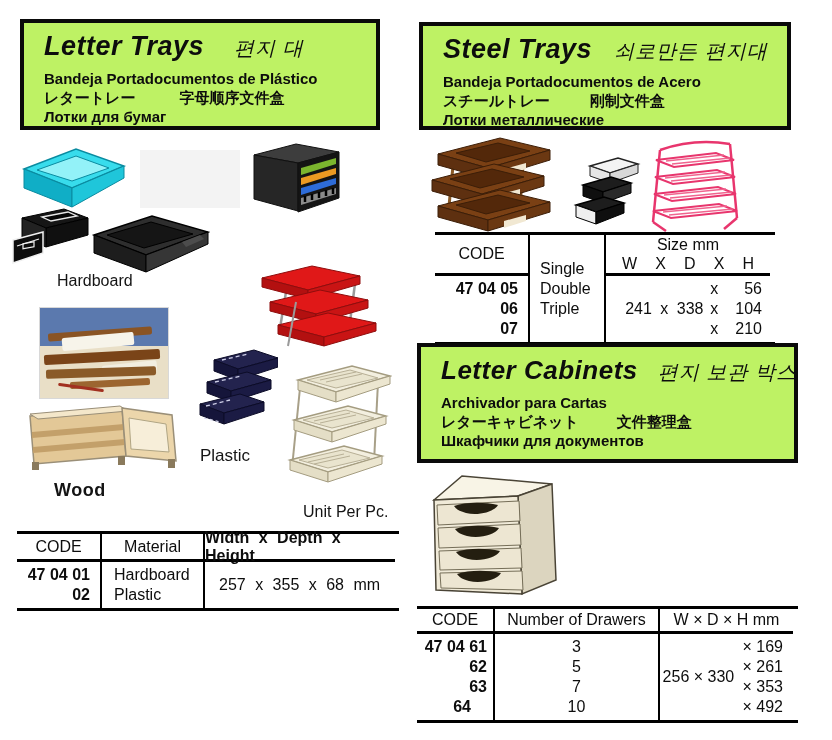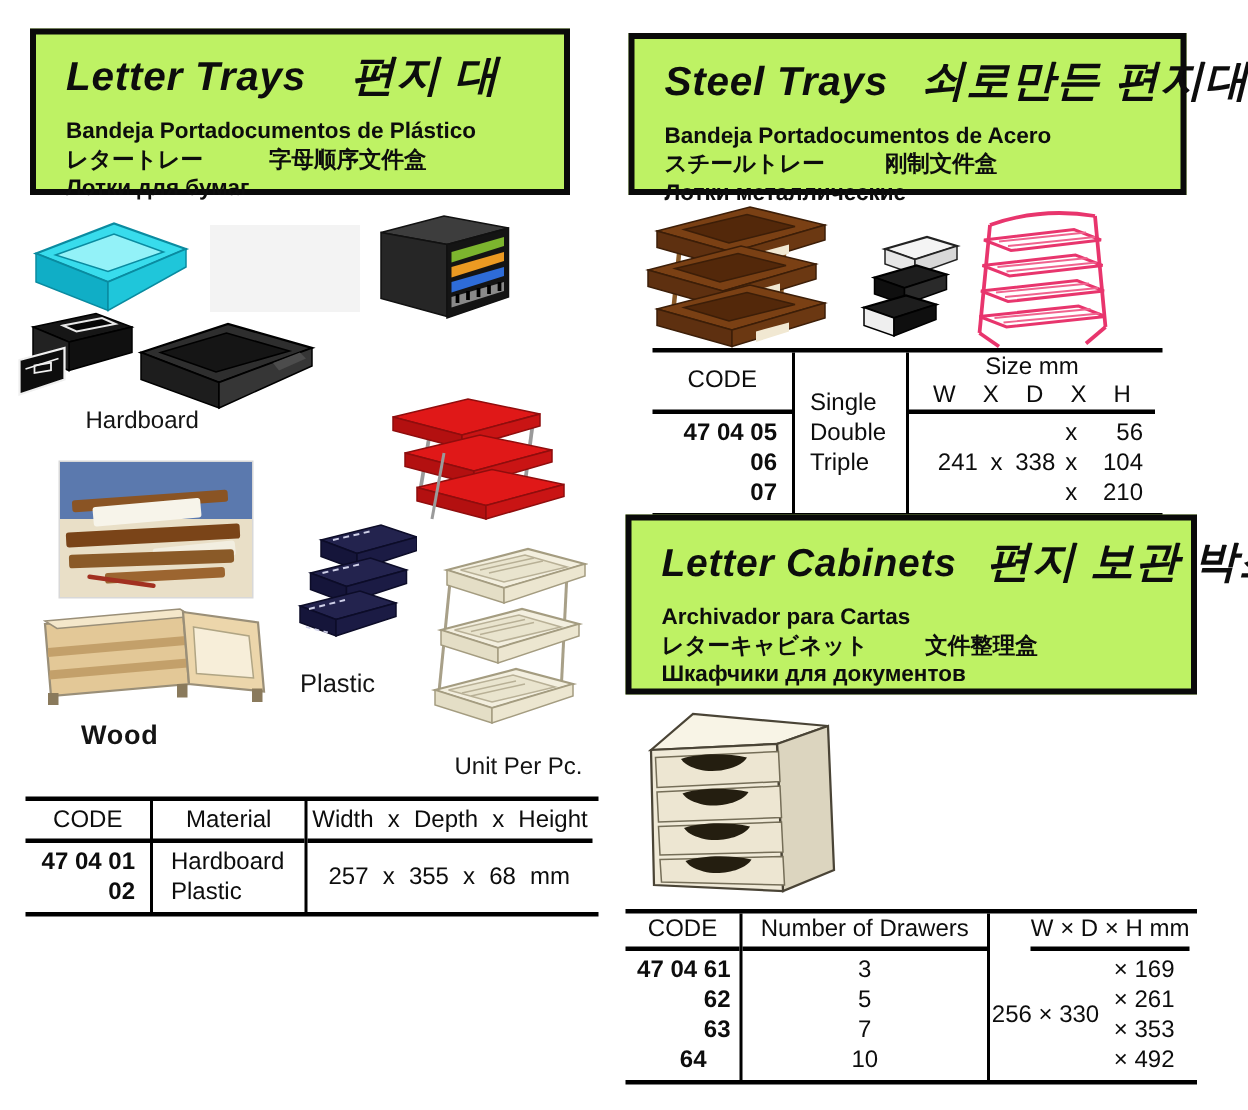--- a/index.html
+++ b/index.html
@@ -3,21 +3,21 @@
 <meta charset="utf-8">
 <style>
   html,body{margin:0;padding:0;background:#ffffff;}
   body{width:832px;height:740px;position:relative;font-family:"Liberation Sans",sans-serif;color:#0d0d0d;overflow:hidden;}
   .abs{position:absolute;}
 
   
   .cyan-box{position:absolute;background:#bef264;border:4px solid #0a0a0a;box-sizing:border-box;padding:8px 10px 0 20px;}
   .box-title{display:flex;align-items:baseline;white-space:nowrap;}
   .t-en{font-style:italic;font-weight:700;font-size:27px;letter-spacing:.5px;}
-  .t-ko{font-style:italic;font-weight:700;font-size:29px;margin-left:30px;letter-spacing:1px;}
+  .t-ko{font-style:italic;font-weight:400;font-size:20px;margin-left:30px;letter-spacing:1px;}
   .box-sub{margin-top:7px;font-weight:700;font-size:15px;line-height:19px;white-space:nowrap;}
   .sub-split{display:flex;column-gap:44px;text-align:center;}
 
   
   .cat-table{position:absolute;display:flex;border-top:3px solid #000;border-bottom:3px solid #000;box-sizing:border-box;font-size:16px;background:#fff;}
   .cat-col{display:flex;flex-direction:column;box-sizing:border-box;}
   .cat-col + .cat-col{border-left:2px solid #000;}
   .th{border-bottom:3px solid #000;display:flex;flex-direction:column;align-items:center;justify-content:center;box-sizing:border-box;font-size:16px;}
   .tb{display:flex;flex-direction:column;justify-content:center;padding:3px 0;flex:1;}
   .cell{height:20px;line-height:20px;}
@@ -231,21 +231,21 @@
     </div>
   </div>
   <div class="cat-col" style="width:103px;">
     <div class="th" style="height:28px;">Material</div>
     <div class="tb">
       <div class="cell left-cell">Hardboard</div>
       <div class="cell left-cell">Plastic</div>
     </div>
   </div>
   <div class="cat-col" style="width:192px;">
-    <div class="th" style="height:28px;word-spacing:5px;">Width x Depth x Height</div>
+    <div class="th" style="height:28px;word-spacing:5px;font-weight:bold;">Width x Depth x Height</div>
     <div class="tb">
       <div class="cell size-cell">257 x 355 x 68 mm</div>
     </div>
   </div>
 </div>
 
 <svg class="abs" style="left:424px;top:136px;" width="140" height="98" viewBox="0 0 140 98">
   <line x1="30" y1="20" x2="24" y2="80" stroke="#8a5a28" stroke-width="3"></line>
   <line x1="100" y1="14" x2="96" y2="72" stroke="#8a5a28" stroke-width="3"></line>
   <g transform="translate(10,0)">
@@ -399,21 +399,21 @@
   </div>
   <div class="cat-col" style="width:165px;">
     <div class="th" style="height:25px;">Number of Drawers</div>
     <div class="tb">
       <div class="cell center-cell">3</div>
       <div class="cell center-cell">5</div>
       <div class="cell center-cell">7</div>
       <div class="cell center-cell">10</div>
     </div>
   </div>
-  <div class="cat-col" style="width:135px;align-items:flex-end;">
+  <div class="cat-col" style="width:135px;">
     <div class="th" style="height:25px;">W × D × H mm</div>
     <div class="tb" style="flex-direction:row;align-items:center;">
       <div style="width:78px;text-align:center;">256 × 330</div>
       <div class="stack-col" style="width:57px;">
         <div class="hx">× 169</div>
         <div class="hx">× 261</div>
         <div class="hx">× 353</div>
         <div class="hx">× 492</div>
       </div>
     </div>

